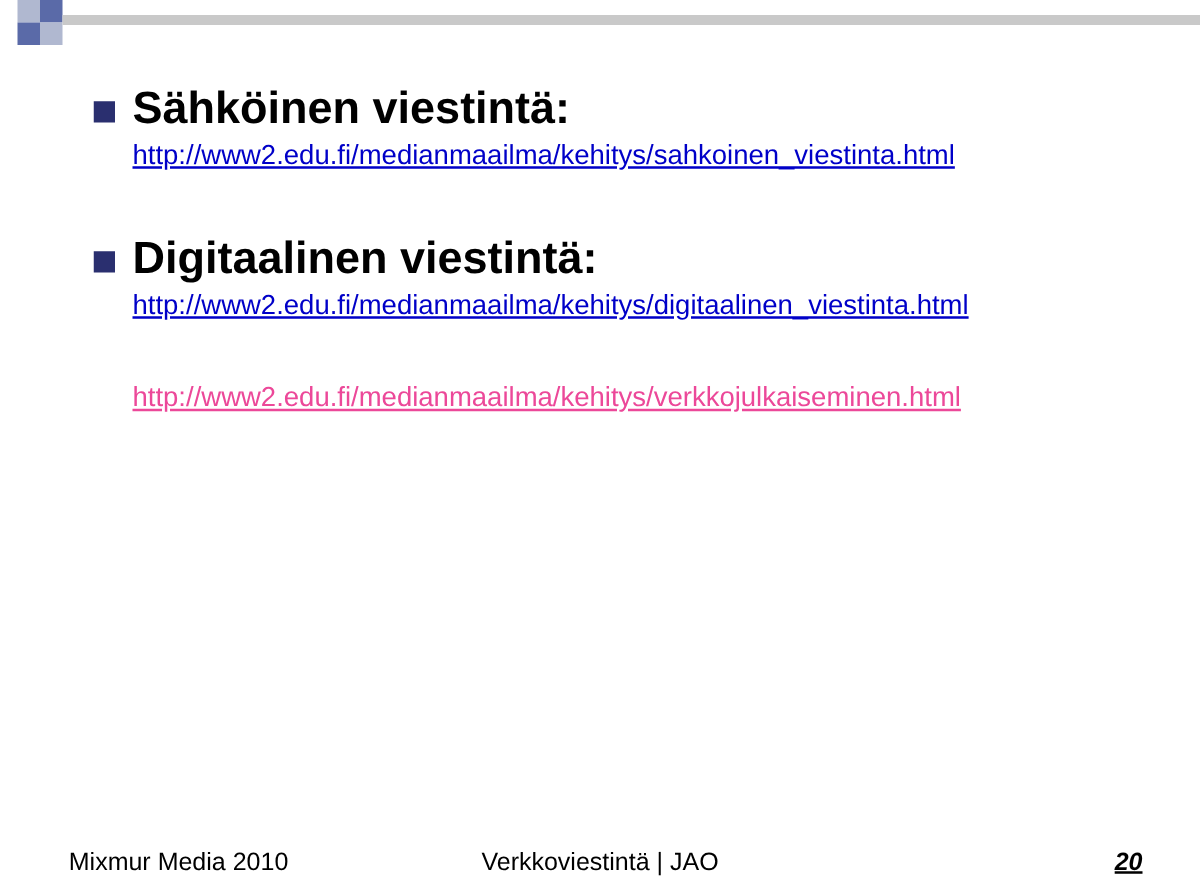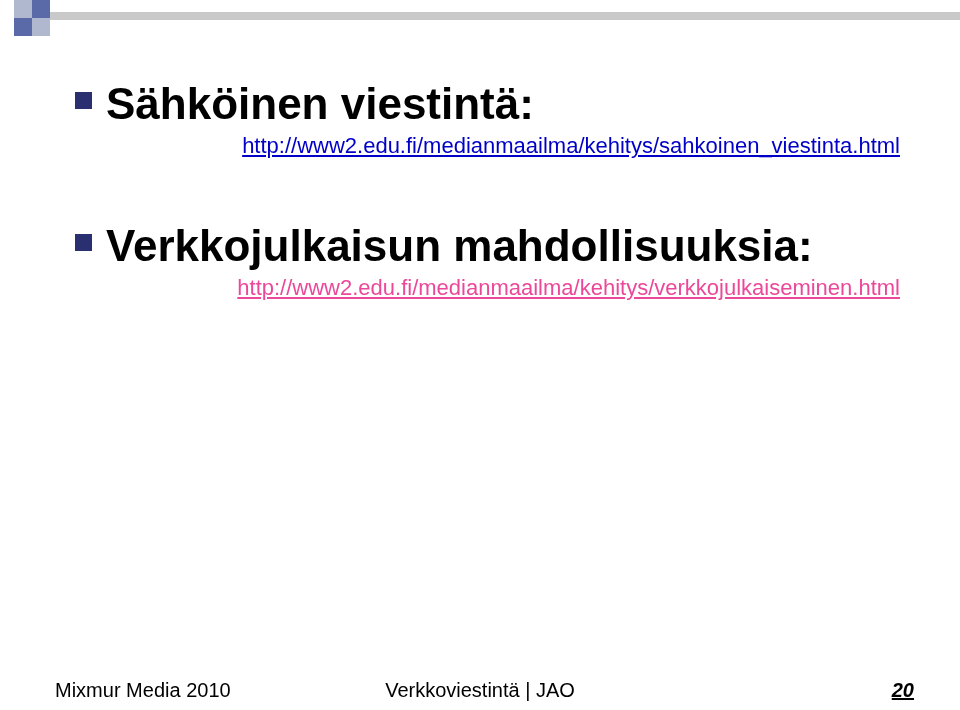--- a/index.html
+++ b/index.html
@@ -23,22 +23,22 @@
   .content {
     position: absolute;
     left: 75px;
     top: 65px;
     right: 60px;
   }
 
   .item { margin-bottom: 48px; }
   .heading-row { display: flex; align-items: center; gap: 14px; }
   .bullet { width: 17px; height: 17px; background: #2a2f6f; flex: 0 0 auto; margin-top: 6px; }
-  .heading { font-size: 44px; font-weight: bold; color: #000; margin-top: 14px; }
-  .link-row { margin-left: 31px; margin-top: 4px; text-align: right; }
+  .heading { font-size: 36px; font-weight: bold; color: #000; }
+  .link-row { margin-left: 31px; margin-top: 4px; }
   .link, .linkblack {
     font-size: 22px;
     color: #0000c8;
     text-decoration: underline;
     word-break: break-all;
   }
   .linkblack { color: #ec4899; }
 
   .footer {
     position: absolute;
@@ -74,26 +74,31 @@
     <div class="item">
       <div class="heading-row">
         <div class="bullet"></div>
         <div class="heading">Sähköinen viestintä:</div>
       </div>
       <div class="link-row">
         <a class="link">http://www2.edu.fi/medianmaailma/kehitys/sahkoinen_viestinta.html</a>
       </div>
     </div>
 
-
     <div class="item">
       <div class="heading-row">
         <div class="bullet"></div>
-        <div class="heading">Verkkojulkaisun mahdollisuuksia:</div>
+        <div class="heading">Digitaalinen viestintä:</div>
       </div>
+      <div class="link-row">
+        <a class="link">http://www2.edu.fi/medianmaailma/kehitys/digitaalinen_viestinta.html</a>
+      </div>
+    </div>
+
+    <div class="item">
       <div class="link-row">
         <span class="linkblack">http://www2.edu.fi/medianmaailma/kehitys/verkkojulkaiseminen.html</span>
       </div>
     </div>
 
   </div>
 
   <div class="footer">
     <div>Mixmur Media 2010</div>
     <div class="center">Verkkoviestintä | JAO</div>

